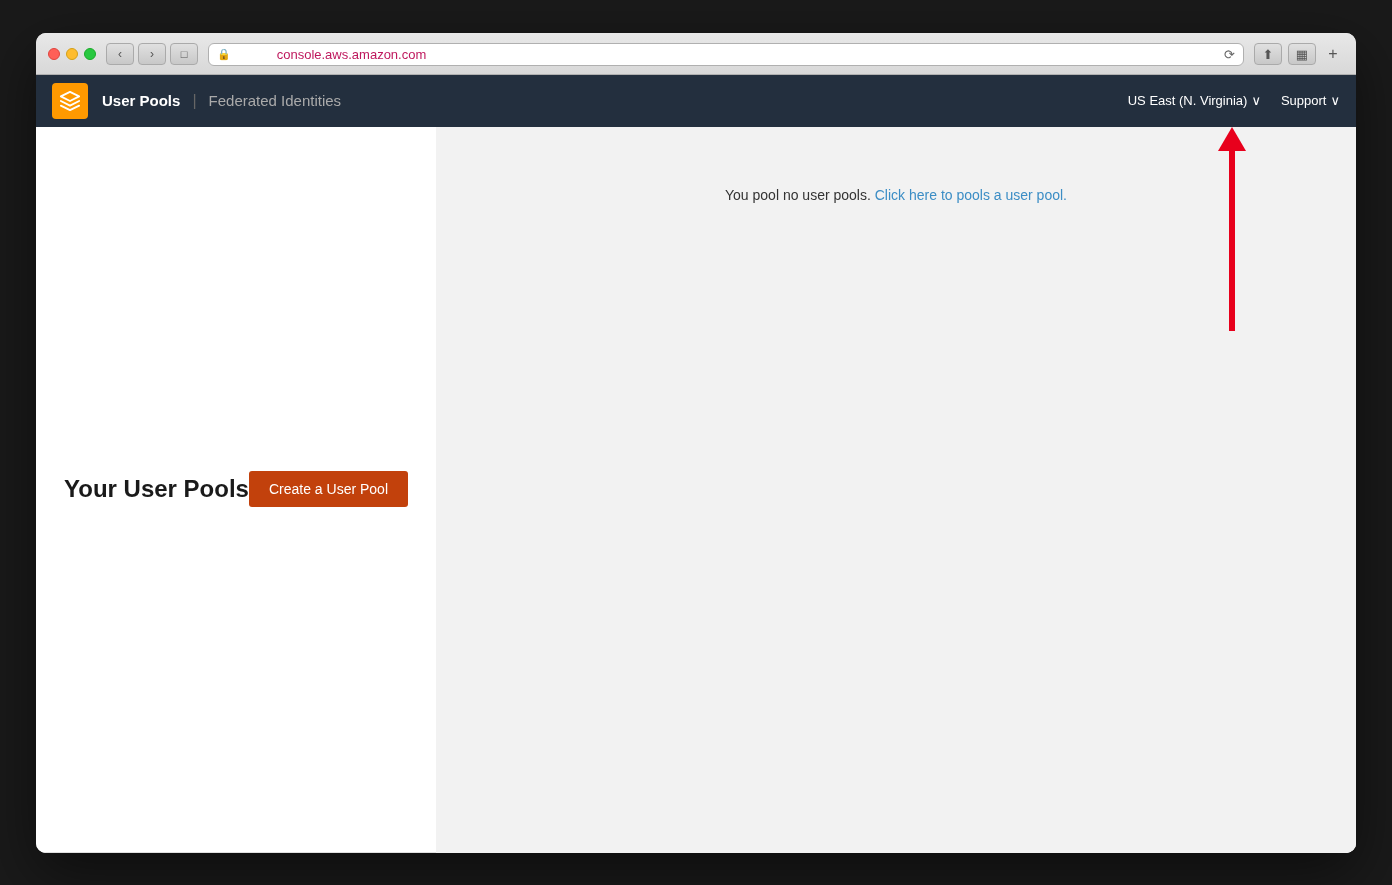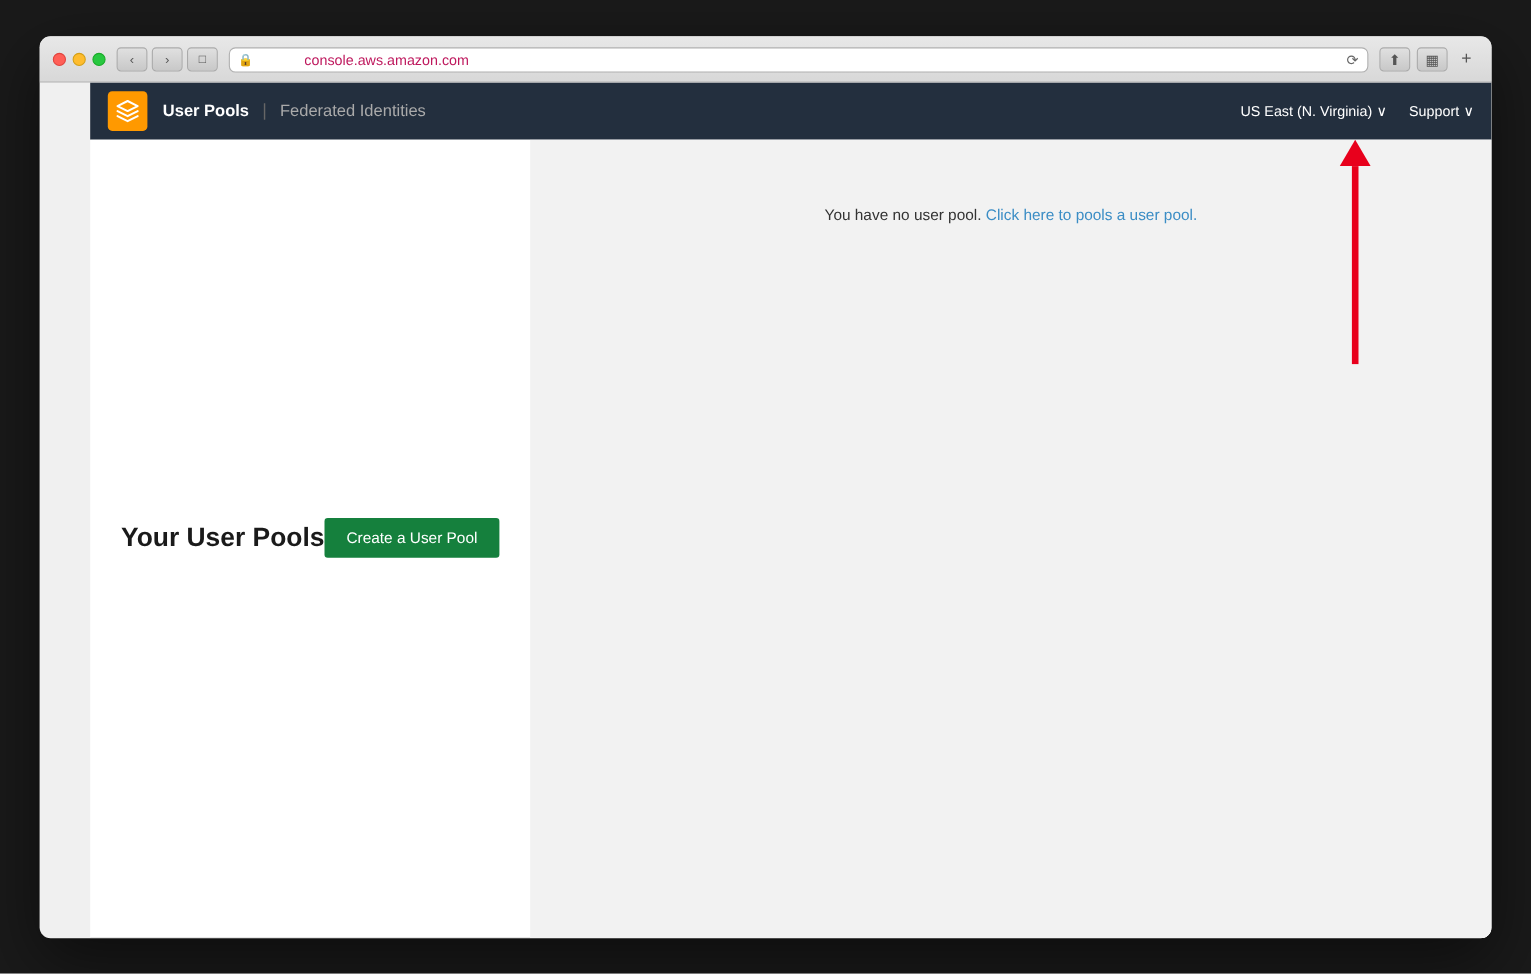--- a/index.html
+++ b/index.html
@@ -147,21 +147,20 @@
       font-size: 16px;
       font-weight: 300;
     }
 
     
     .app-content {
       flex: 1;
       display: flex;
       flex-direction: column;
       overflow: hidden;
-      padding-left: 46px;
     }
 
     
     .aws-navbar {
       background: #232f3e;
       display: flex;
       align-items: center;
       padding: 0 16px;
       height: 52px;
       flex-shrink: 0;
@@ -253,21 +252,21 @@
       border-bottom: 1px solid #e0e0e0;
     }
 
     .page-title {
       font-size: 24px;
       font-weight: 700;
       color: #1a1a1a;
     }
 
     .create-btn {
-      background: #15803d;
+      background: #c2410c;
       color: white;
       border: none;
       padding: 10px 20px;
       font-size: 14px;
       font-weight: 500;
       border-radius: 3px;
       cursor: pointer;
       white-space: nowrap;
     }
 
@@ -381,21 +380,21 @@
 
     <div class="main-page">
 
       <div class="page-header">
         <h1 class="page-title">Your User Pools</h1>
         <button class="create-btn">Create a User Pool</button>
       </div>
 
       <div class="content-area">
         <p class="empty-message">
-          <span>You have no user pool.</span>
+          <span>You pool no user pools.</span>
           <span> </span>
           <a class="create-link">Click here to pools a user pool.</a>
         </p>
 
         <div class="annotation-arrow">
           <div class="arrow-head"></div>
           <div class="arrow-shaft"></div>
         </div>
       </div>
 

